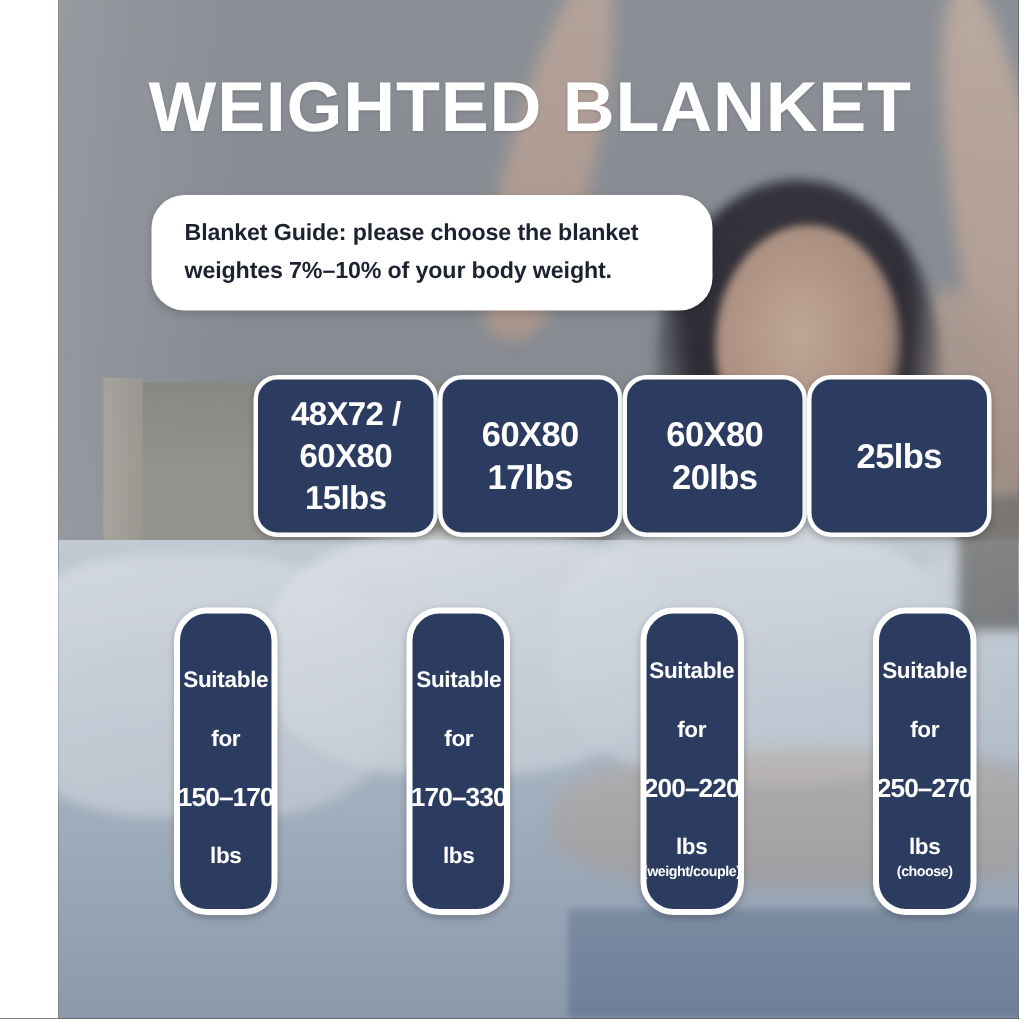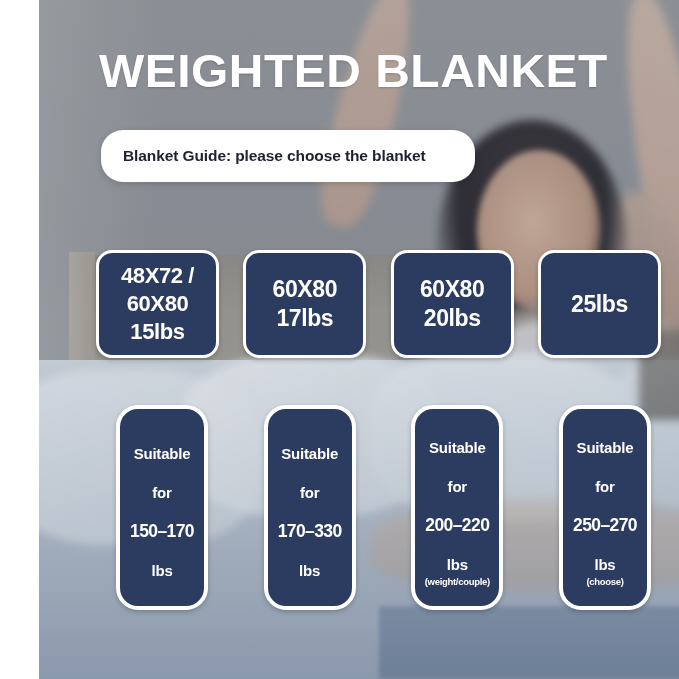--- a/index.html
+++ b/index.html
@@ -193,21 +193,21 @@
     letter-spacing: -0.1px;
     box-shadow: 0 2px 6px rgba(0,0,0,.16);
   }
 
   
   .size-row {
     position: absolute;
     left: 57px; top: 250px;
     width: 565px; height: 108px;
     display: flex;
-    justify-content: space-between;
+    justify-content: flex-end;
   }
   .size-card {
     width: 123px;
     height: 108px;
     background: #2c3c61;
     border: 3.5px solid #ffffff;
     border-radius: 16px;
     display: flex;
     flex-direction: column;
     align-items: center;
@@ -226,21 +226,21 @@
 
   
   .suit-row {
     position: absolute;
     left: 77px; top: 405px;
     width: 535px; height: 205px;
     display: flex;
     justify-content: space-between;
   }
   .suit-card {
-    width: 92px;
+    width: 69px;
     height: 205px;
     background: #2c3c61;
     border: 4px solid #ffffff;
     border-radius: 22px;
     display: flex;
     flex-direction: column;
     align-items: center;
     justify-content: center;
     color: #ffffff;
     box-shadow: 0 2px 5px rgba(0,0,0,.22);
@@ -290,20 +290,21 @@
   <div class="bg-layer bg-headboard-right"></div>
   <div class="bg-layer bg-laptop"></div>
   <div class="bg-layer bg-tint"></div>
 
   <div class="content">
 
     <div class="title">WEIGHTED BLANKET</div>
 
     <div class="guide-pill">
       <div>Blanket Guide: please choose the blanket</div>
+      <div>weightes 7%–10% of your body weight.</div>
     </div>
 
     <div class="size-row">
 
       <div class="size-card three">
         <div class="line">48X72 /</div>
         <div class="line">60X80</div>
         <div class="line">15lbs</div>
       </div>
 

